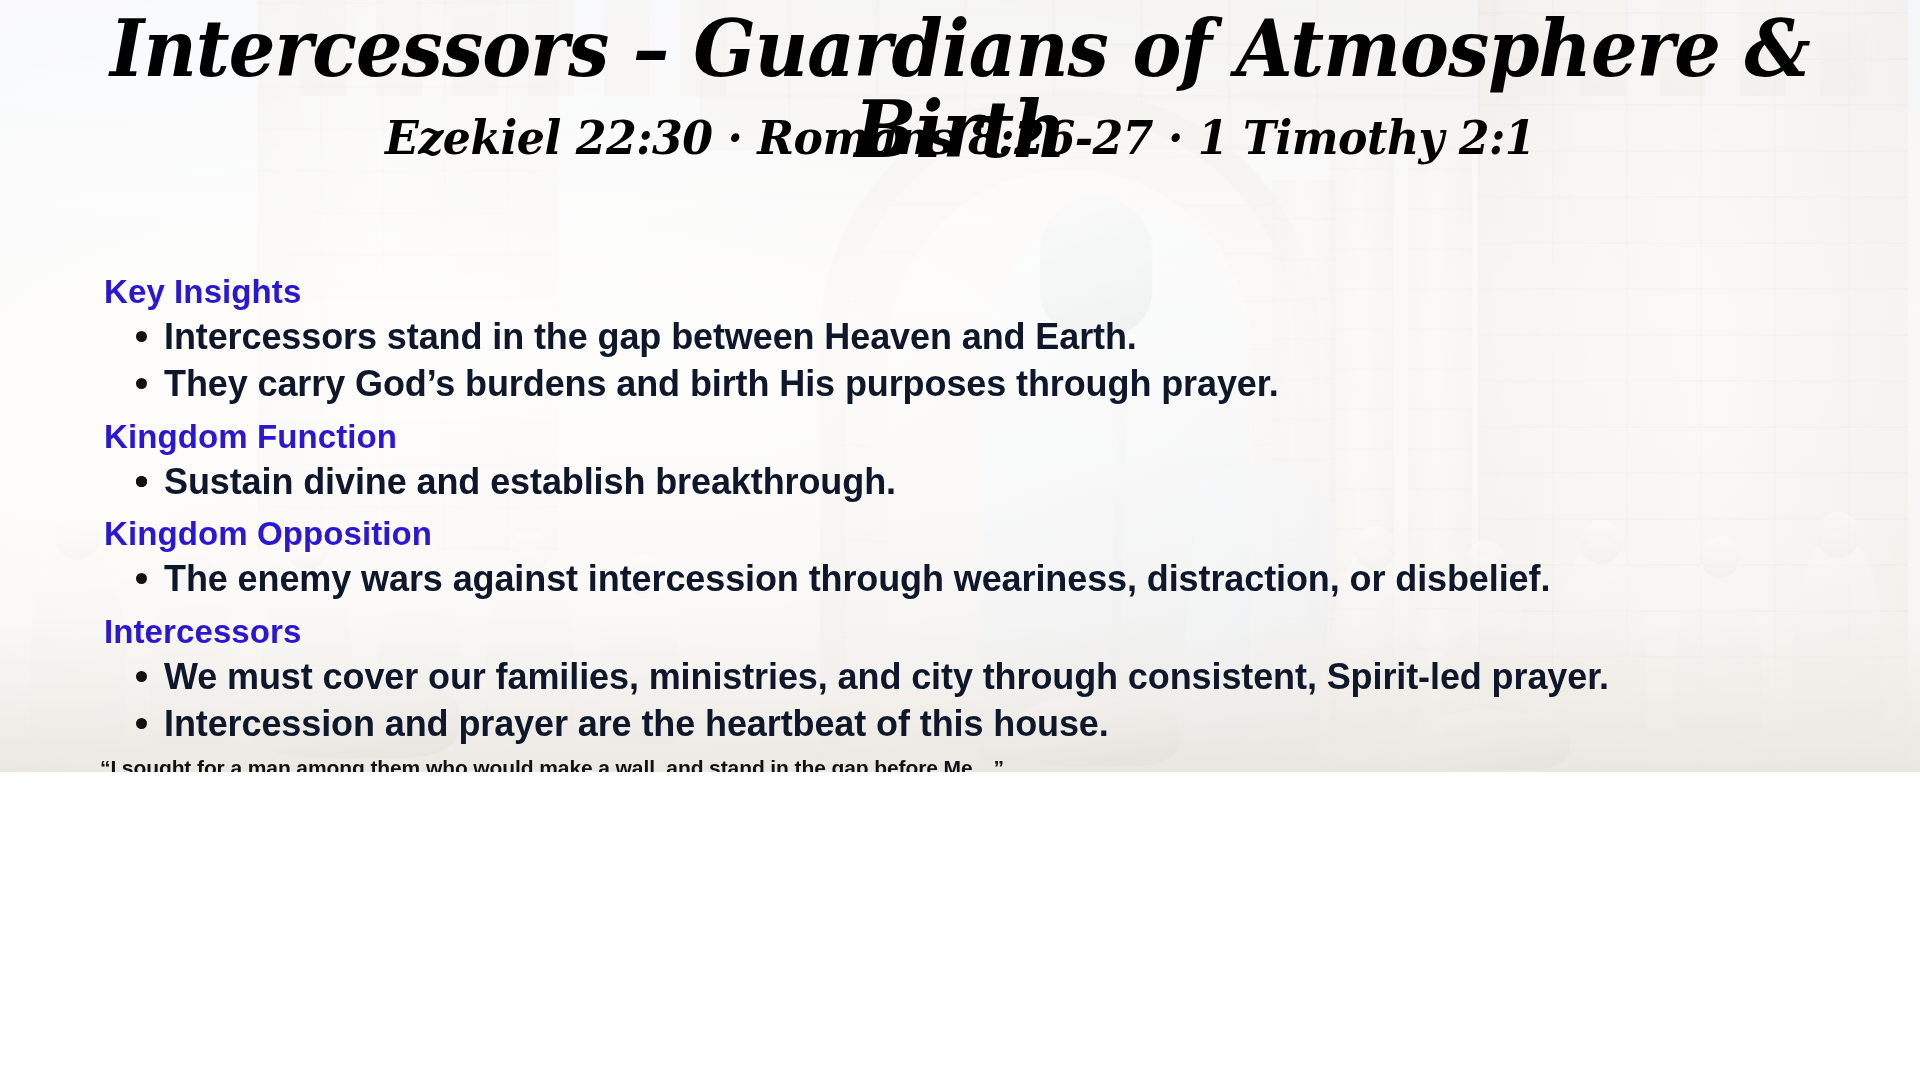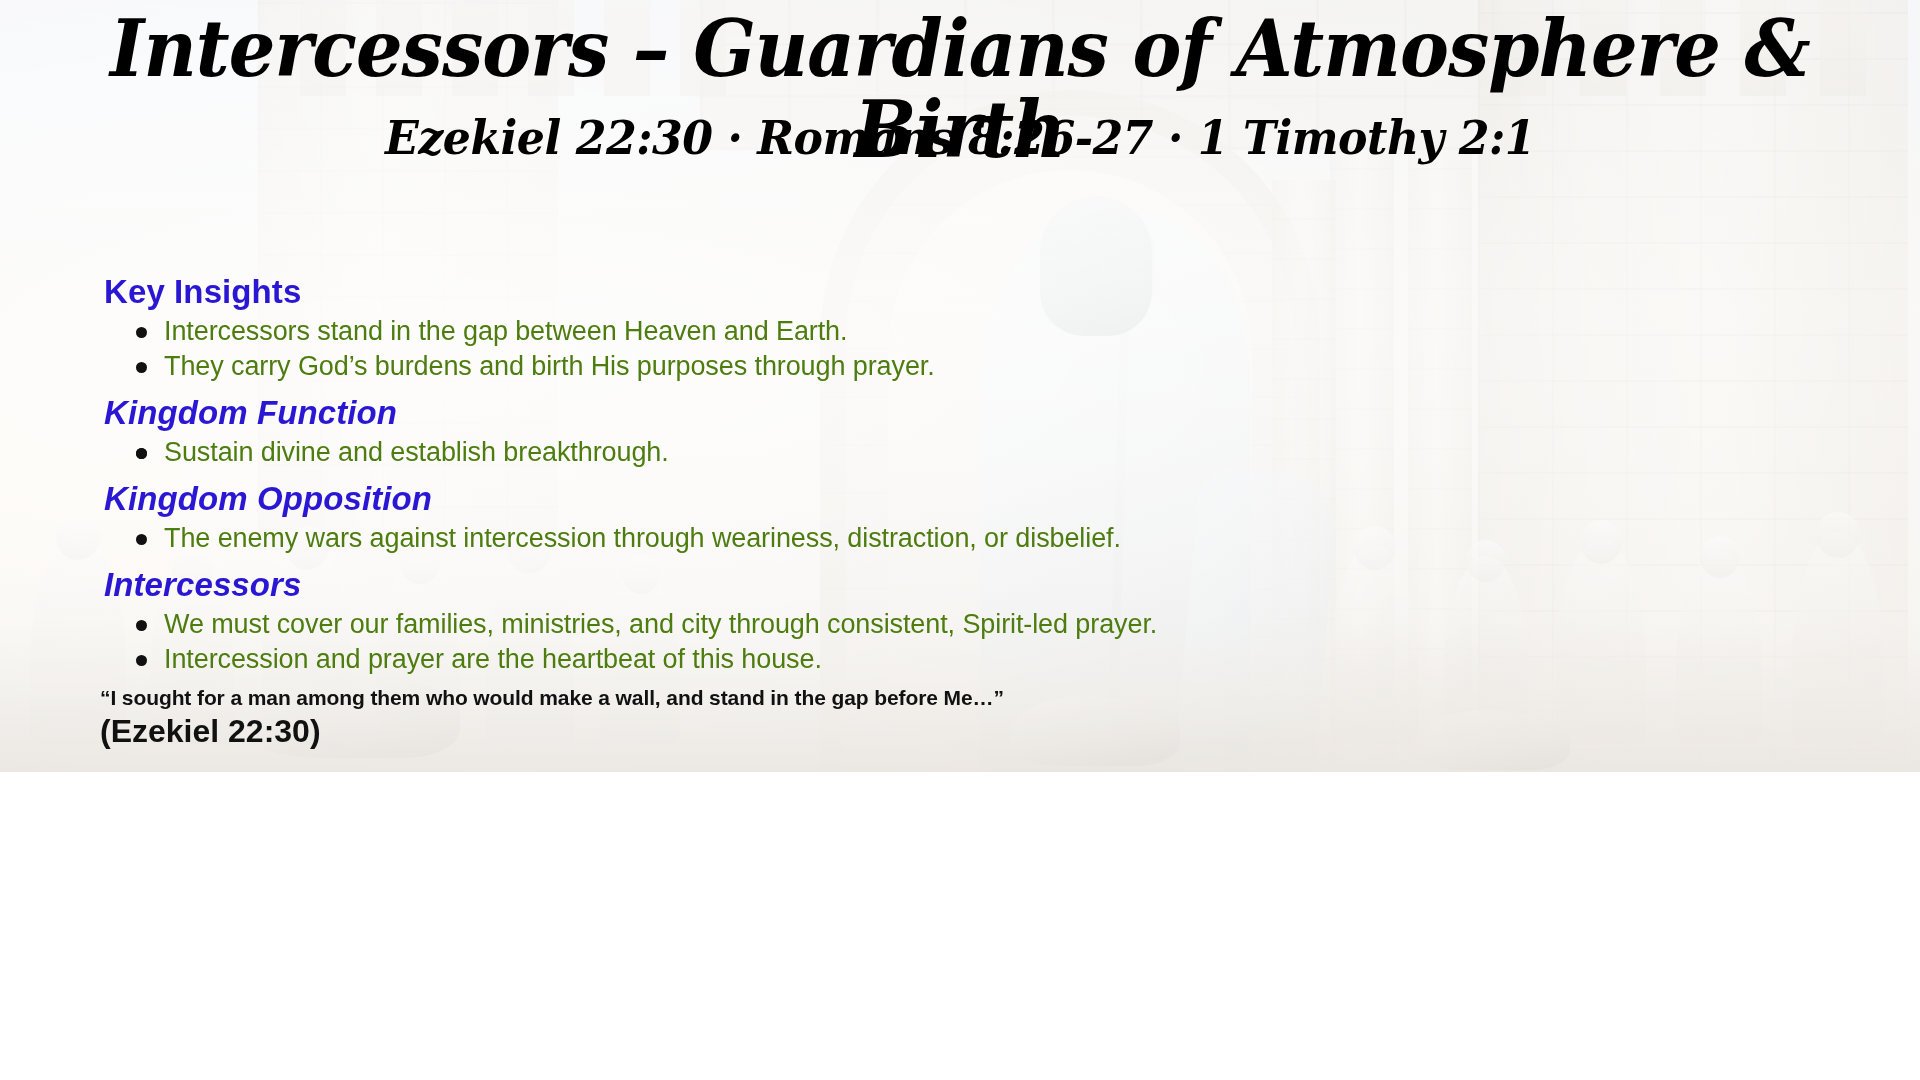--- a/index.html
+++ b/index.html
@@ -239,34 +239,33 @@
   .section-head {
     font-size: 33px;
     font-weight: bold;
     color: #2A17D4;
     line-height: 1.0;
     margin: 0 0 6px 4px;
     letter-spacing: .1px;
   }
   .section:not(:first-child) .section-head {
     margin-top: 12px;
-    font-style: italic;
   }
 
   ul.bullets {
     list-style: none;
     margin: 0 0 0 0;
     padding: 0;
   }
   ul.bullets li {
     position: relative;
     padding-left: 64px;
-    font-size: 27px;
-    font-weight: normal;
-    color: #4d7c0f;
+    font-size: 36px;
+    font-weight: bold;
+    color: #0f172a;
     line-height: 1.30;
     letter-spacing: -0.1px;
   }
   ul.bullets li .bullet-dot {
     position: absolute;
     left: 36px;
     top: .47em;
     width: 11px; height: 11px;
     background: #111111;
     border-radius: 50%;

